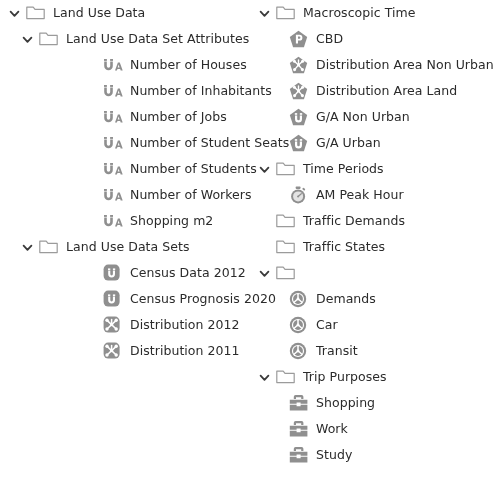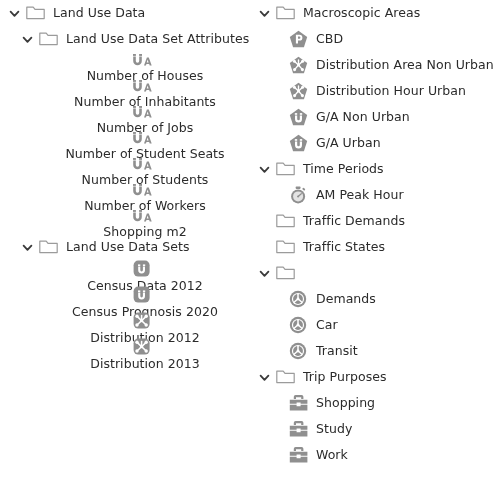--- a/index.html
+++ b/index.html
@@ -52,21 +52,21 @@
   .icon-slot svg { display: block; }
   .row-label {
     font-size: 12.5px;
     color: #2b2b2b;
     line-height: 16px;
     letter-spacing: 0.05px;
   }
   
   .lvl0 { padding-left: 4px; }
   .lvl1 { padding-left: 17px; text-align: center; }
-  .lvl2 { padding-left: 40px; flex-direction: column; }
+  .lvl2 { padding-left: 81px; }
 </style>
 </head>
 <body>
 
 <div id="tree-panes">
   <div class="tree-column" id="left-column">
       <div class="tree-row lvl0">
         <span class="twisty">
           <svg width="11" height="11" viewBox="0 0 11 11">
             <path d="M1.6 3.6 L5.5 7.8 L9.4 3.6" fill="none" stroke="#3a3a3a" stroke-width="1.8" stroke-linecap="round" stroke-linejoin="round"></path>
@@ -272,36 +272,36 @@
               <g fill="#ffffff">
                 <circle cx="4.0" cy="4.3" r="1.7"></circle>
                 <circle cx="13.2" cy="4.3" r="1.7"></circle>
                 <circle cx="4.0" cy="13.0" r="1.7"></circle>
                 <circle cx="13.2" cy="13.0" r="1.7"></circle>
                 <circle cx="8.6" cy="8.6" r="1.6"></circle>
               </g>
             </g>
           </svg>
         </span>
-        <span class="row-label">Distribution 2013</span>
+        <span class="row-label">Distribution 2011</span>
       </div>
     </div>
   <div class="tree-column" id="right-column">
       <div class="tree-row lvl0">
         <span class="twisty">
           <svg width="11" height="11" viewBox="0 0 11 11">
             <path d="M1.6 3.6 L5.5 7.8 L9.4 3.6" fill="none" stroke="#3a3a3a" stroke-width="1.8" stroke-linecap="round" stroke-linejoin="round"></path>
           </svg>
         </span>
         <span class="icon-slot">
           <svg width="19" height="18" viewBox="0 0 19 18">
             <path d="M0.8 3.2 H7.2 L9 5.4 H18.2 V14.6 H0.8 Z" fill="#ffffff" stroke="#9b9b9b" stroke-width="1.2" stroke-linejoin="round"></path>
           </svg>
         </span>
-        <span class="row-label">Macroscopic Areas</span>
+        <span class="row-label">Macroscopic Time</span>
       </div>
       <div class="tree-row lvl1">
         <span class="twisty"></span>
         <span class="icon-slot">
           <svg width="19" height="18" viewBox="0 0 19 18">
             <g>
               <path d="M9.5 0.7 L18.2 6.9 L14.9 17.2 H4.1 L0.8 6.9 Z" fill="#8f8f8f"></path>
               <path d="M6.9 13.4 V4.8 h3.6 a2.9 2.9 0 0 1 0 5.8 H9.0 v2.8 Z M9.0 6.6 v2.2 h1.3 a1.1 1.1 0 0 0 0 -2.2 Z" fill="#ffffff"></path>
             </g>
           </svg>
@@ -349,21 +349,21 @@
               <g fill="#ffffff">
                 <circle cx="5.4" cy="5.2" r="1.55"></circle>
                 <circle cx="13.6" cy="5.2" r="1.55"></circle>
                 <circle cx="5.6" cy="13.6" r="1.55"></circle>
                 <circle cx="13.4" cy="13.6" r="1.55"></circle>
                 <circle cx="9.5" cy="9.0" r="1.45"></circle>
               </g>
             </g>
           </svg>
         </span>
-        <span class="row-label">Distribution Hour Urban</span>
+        <span class="row-label">Distribution Area Land</span>
       </div>
       <div class="tree-row lvl1">
         <span class="twisty"></span>
         <span class="icon-slot">
           <svg width="19" height="18" viewBox="0 0 19 18">
             <g>
               <path d="M9.5 0.7 L18.2 6.9 L14.9 17.2 H4.1 L0.8 6.9 Z" fill="#8f8f8f"></path>
               <path d="M6.0 7.4 v3.5 a3.5 3.5 0 0 0 7.0 0 V7.4 h-2.2 v3.5 a1.3 1.3 0 0 1 -2.6 0 V7.4 Z" fill="#ffffff"></path>
               <rect x="5.8" y="5.1" width="2.4" height="1.7" fill="#ffffff"></rect>
               <rect x="10.8" y="5.1" width="2.4" height="1.7" fill="#ffffff"></rect>
@@ -532,29 +532,29 @@
         <span class="twisty"></span>
         <span class="icon-slot">
           <svg width="19" height="18" viewBox="0 0 19 18">
             <g fill="#8f8f8f">
               <path d="M6.6 1.0 h6.0 a1.8 1.8 0 0 1 1.8 1.8 V5.0 h-2.2 V3.2 H7.0 V5.0 H4.8 V2.8 A1.8 1.8 0 0 1 6.6 1.0 Z"></path>
               <path d="M0.8 5.8 H18.4 V9.8 H11.6 V8.4 H7.6 V9.8 H0.8 Z"></path>
               <path d="M0.8 10.8 H7.6 V12.2 H11.6 V10.8 H18.4 V16.6 H0.8 Z"></path>
             </g>
           </svg>
         </span>
-        <span class="row-label">Study</span>
+        <span class="row-label">Work</span>
       </div>
       <div class="tree-row lvl1">
         <span class="twisty"></span>
         <span class="icon-slot">
           <svg width="19" height="18" viewBox="0 0 19 18">
             <g fill="#8f8f8f">
               <path d="M6.6 1.0 h6.0 a1.8 1.8 0 0 1 1.8 1.8 V5.0 h-2.2 V3.2 H7.0 V5.0 H4.8 V2.8 A1.8 1.8 0 0 1 6.6 1.0 Z"></path>
               <path d="M0.8 5.8 H18.4 V9.8 H11.6 V8.4 H7.6 V9.8 H0.8 Z"></path>
               <path d="M0.8 10.8 H7.6 V12.2 H11.6 V10.8 H18.4 V16.6 H0.8 Z"></path>
             </g>
           </svg>
         </span>
-        <span class="row-label">Work</span>
+        <span class="row-label">Study</span>
       </div>
     </div>
 </div>
 
 </body></html>

